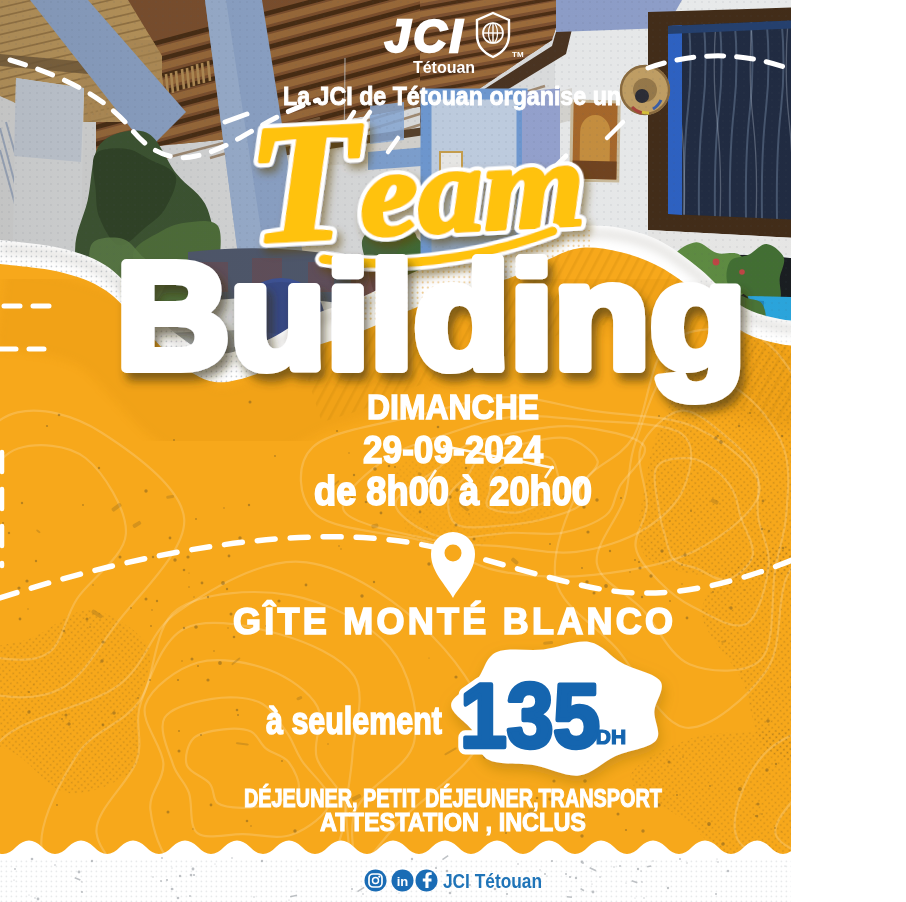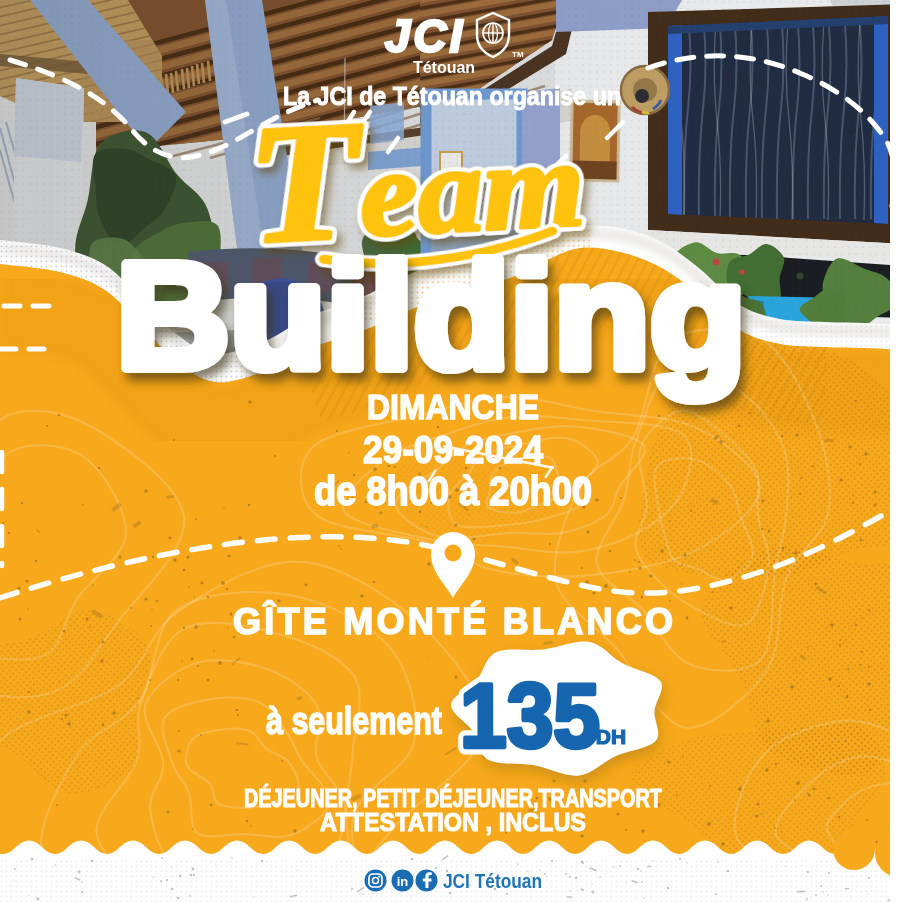--- a/index.html
+++ b/index.html
@@ -1,14 +1,14 @@
 <!DOCTYPE html>
 <html><head><meta charset="utf-8"><title>Team Building</title><style>
 html,body{margin:0;padding:0;background:#fff}
-#poster{width:890px;height:902px;overflow:hidden;position:relative;font-family:"Liberation Sans",sans-serif}
+#poster{width:791px;height:902px;overflow:hidden;position:relative;font-family:"Liberation Sans",sans-serif}
 </style></head><body>
 <div id="poster">
 <svg width="906" height="902" viewBox="0 0 906 902">
 <defs>
 <filter id="fB" x="-20%" y="-20%" width="140%" height="150%">
           <feDropShadow dx="5" dy="8" stdDeviation="5" flood-color="#3a3016" flood-opacity="0.62"></feDropShadow>
         </filter>
 <filter id="fT" x="-30%" y="-30%" width="160%" height="170%">
           <feDropShadow dx="4" dy="6" stdDeviation="4" flood-color="#5e4403" flood-opacity="0.55"></feDropShadow>
         </filter>

